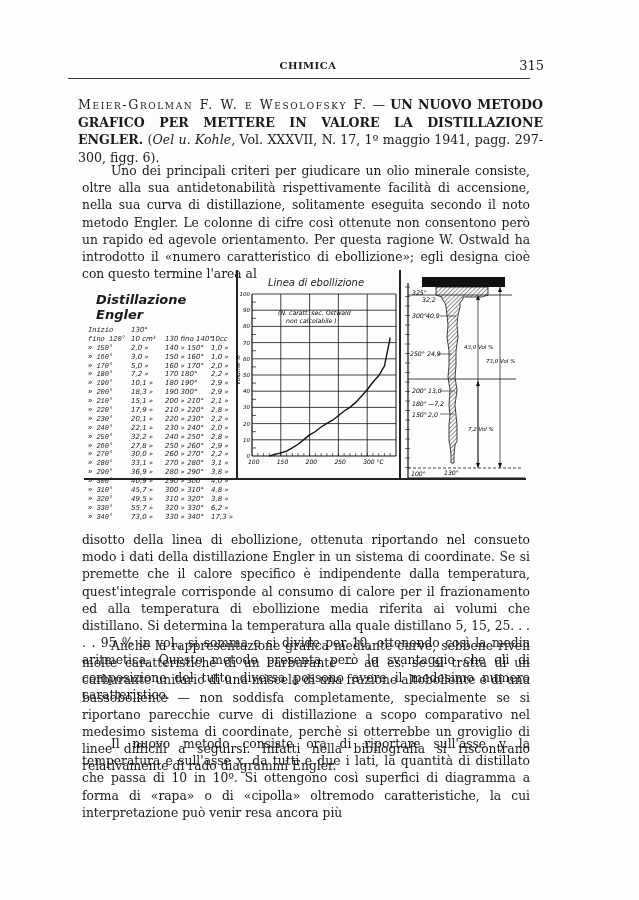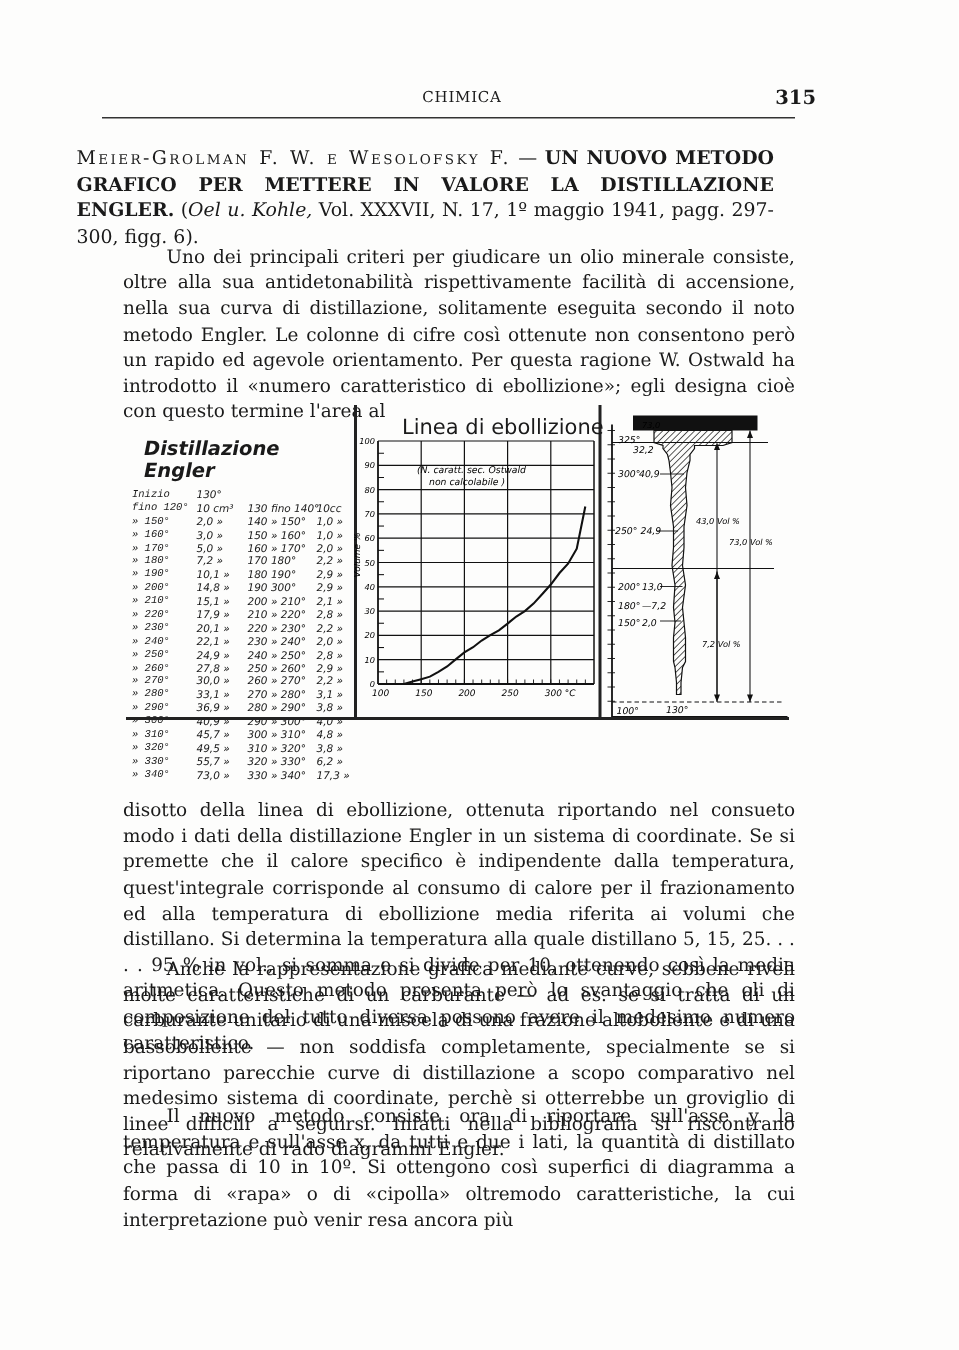--- a/index.html
+++ b/index.html
@@ -1,39 +1,39 @@
 <!DOCTYPE html>
 <html><head>
 <meta charset="utf-8">
 <style>
   html,body{margin:0;padding:0;background:#fff;}
   body{width:639px;height:900px;position:relative;overflow:hidden;font-family:"DejaVu Serif","Liberation Serif",serif;color:#1a1a1a;}
   .page{position:absolute;left:0;top:0;width:639px;height:900px;background:#fdfdfc;}
   .runhead{position:absolute;left:80px;top:58px;width:456px;height:16px;}
-  .runhead .sec{position:absolute;left:0;width:456px;text-align:center;font-size:10px;font-weight:normal;letter-spacing:0.5px;top:2px;}
-  .runhead .pg{position:absolute;right:-8px;top:0;font-size:13px;font-weight:bold;}
+  .runhead .sec{position:absolute;left:0;width:456px;text-align:center;font-size:10px;font-weight:bold;letter-spacing:0.5px;top:2px;}
+  .runhead .pg{position:absolute;right:-8px;top:0;font-size:13px;font-weight:normal;}
   .rule{position:absolute;left:68px;top:78px;width:462px;height:0;border-top:1px solid #333;}
   .txt{position:absolute;left:82px;width:448px;font-size:12.3px;line-height:17.2px;text-align:justify;}
   .txt p{margin:0;}
   .indent{text-indent:29px;}
-  .title{position:absolute;left:51px;top:96px;width:465px;font-size:12.6px;line-height:17.5px;text-align:justify;}
+  .title{position:absolute;left:78px;top:96px;width:465px;font-size:12.6px;line-height:17.5px;text-align:justify;}
   .title .auth{font-variant:small-caps;letter-spacing:1.6px;}
   .title .hb{font-weight:bold;}
   .title i{font-style:italic;}
   .fig-bottom{position:absolute;left:82px;top:478px;width:442px;border-top:2px solid #222;}
   .sep{position:absolute;top:270px;width:0;border-left:2px solid #222;}
   .tbl{position:absolute;left:88px;top:272px;width:145px;font-family:"DejaVu Sans","Liberation Sans",sans-serif;font-style:italic;font-size:7px;}
   .tbl .th{text-align:left;font-size:13px;font-weight:bold;font-style:italic;margin-left:8px;margin-top:20px;}
   .tbl .row{position:relative;height:8.9px;line-height:8.9px;white-space:nowrap;}
   .tbl .c1{position:absolute;left:0;font-family:Liberation Mono, monospace;}
   .tbl .c2{position:absolute;left:43px;}
   .tbl .c3{position:absolute;left:77px;}
   .tbl .c4{position:absolute;left:123px;}
   .caption{position:absolute;left:82px;top:484px;width:448px;text-align:center;font-size:9.4px;font-weight:bold;}
-  .chart-title{position:absolute;font-family:"DejaVu Sans","Liberation Sans",sans-serif;font-size:14px;}
+  .chart-title{position:absolute;font-family:"DejaVu Sans","Liberation Sans",sans-serif;font-style:italic;font-size:10px;}
   svg text{font-family:"DejaVu Sans","Liberation Sans",sans-serif;font-style:italic;}
 </style>
 </head>
 <body>
 
 <div class="page">
 
   <div class="runhead">
     <span class="sec">CHIMICA</span>
     <span class="pg">315</span>
@@ -91,21 +91,21 @@
             <span class="c4">2,2 »</span>
           </div>
           <div class="row">
             <span class="c1">» 190°</span>
             <span class="c2">10,1 »</span>
             <span class="c3">180   190°</span>
             <span class="c4">2,9 »</span>
           </div>
           <div class="row">
             <span class="c1">» 200°</span>
-            <span class="c2">14,8 »</span>
+            <span class="c2">18,3 »</span>
             <span class="c3">190   300°</span>
             <span class="c4">2,9 »</span>
           </div>
           <div class="row">
             <span class="c1">» 210°</span>
             <span class="c2">15,1 »</span>
             <span class="c3">200 » 210°</span>
             <span class="c4">2,1 »</span>
           </div>
           <div class="row">
@@ -121,21 +121,21 @@
             <span class="c4">2,2 »</span>
           </div>
           <div class="row">
             <span class="c1">» 240°</span>
             <span class="c2">22,1 »</span>
             <span class="c3">230 » 240°</span>
             <span class="c4">2,0 »</span>
           </div>
           <div class="row">
             <span class="c1">» 250°</span>
-            <span class="c2">24,9 »</span>
+            <span class="c2">32,2 »</span>
             <span class="c3">240 » 250°</span>
             <span class="c4">2,8 »</span>
           </div>
           <div class="row">
             <span class="c1">» 260°</span>
             <span class="c2">27,8 »</span>
             <span class="c3">250 » 260°</span>
             <span class="c4">2,9 »</span>
           </div>
           <div class="row">

